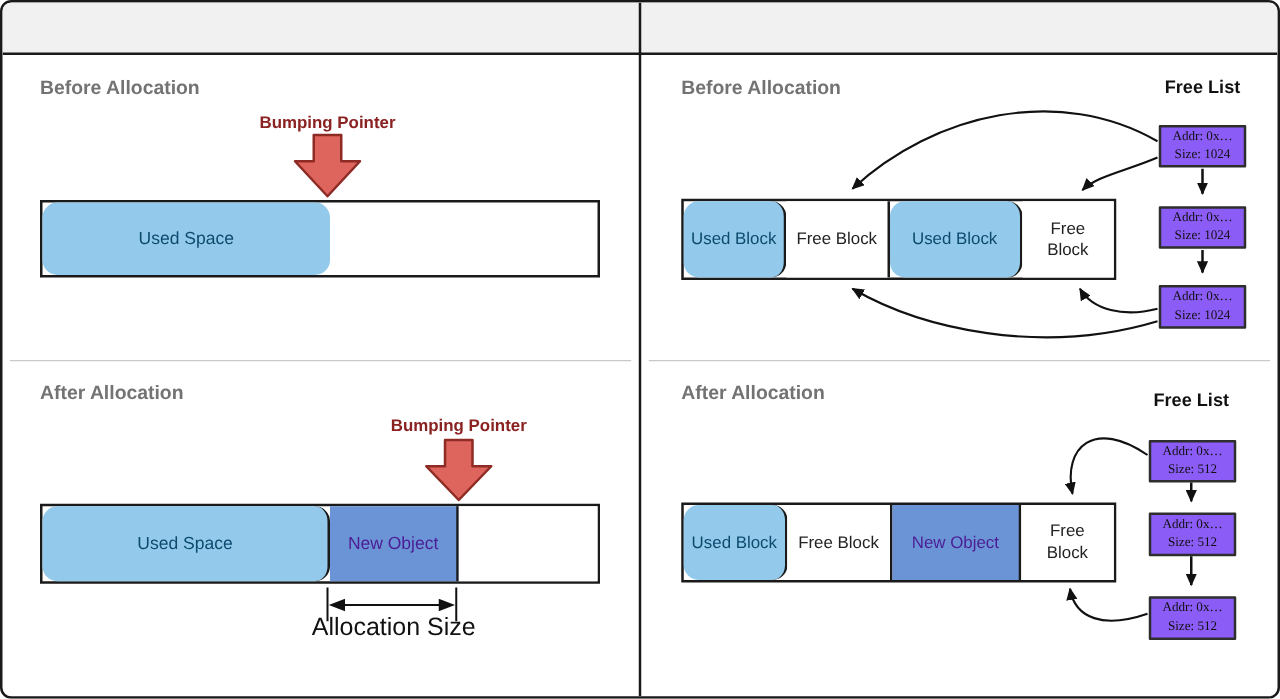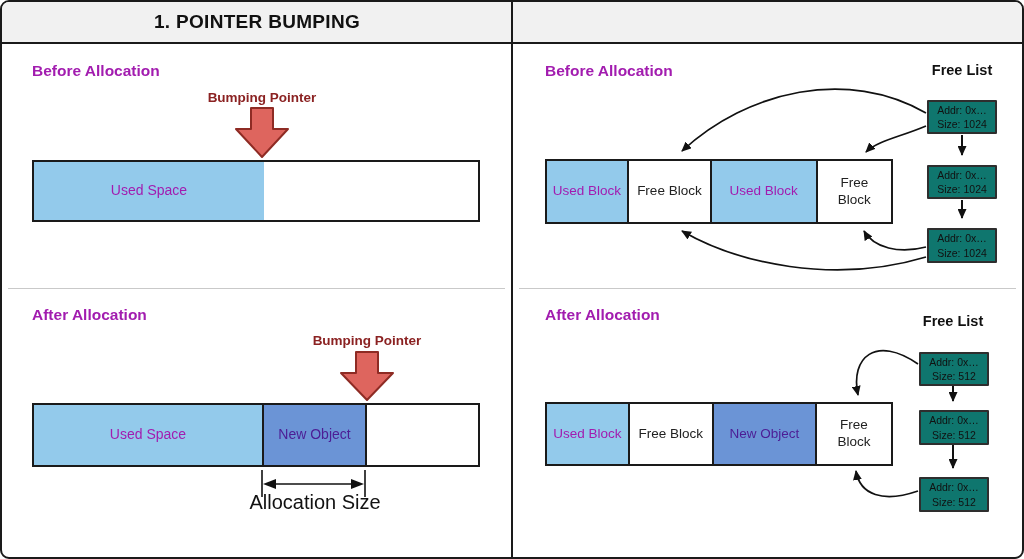--- a/index.html
+++ b/index.html
@@ -7,45 +7,44 @@
     position:relative;width:1020px;height:555px;margin:0;
     border:2px solid #1a1a1a;border-radius:9px;overflow:hidden;
     background:#fff;font-family:"Liberation Sans",sans-serif;color:#111;
   }
   .header{position:absolute;top:0;left:0;width:100%;height:40px;display:flex;
     background:#f1f1f1;border-bottom:2px solid #1a1a1a;}
   .header-cell{flex:0 0 50%;display:flex;align-items:center;justify-content:center;
     font-size:19px;font-weight:bold;letter-spacing:.3px;}
   .vdivider{position:absolute;top:0;bottom:0;left:509px;width:2px;background:#1a1a1a;}
   .hr-light{position:absolute;height:1px;background:#c9c9c9;}
-  .section-heading{position:absolute;font-size:15.5px;font-weight:bold;color:#a21caf;}
+  .section-heading{position:absolute;font-size:15.5px;font-weight:bold;color:#737373;}
   .freelist-label{position:absolute;font-size:14.5px;font-weight:bold;text-align:center;}
   .pointer-label{position:absolute;font-size:13.5px;font-weight:bold;color:#8b2222;text-align:center;}
   .bar{position:absolute;display:flex;border:2px solid #1a1a1a;background:#fff;box-sizing:border-box;}
   .block{display:flex;align-items:center;justify-content:center;text-align:center;
     font-size:14px;box-sizing:border-box;border-right:2px solid #1a1a1a;line-height:1.25;}
   .block:last-child{border-right:none;}
   .block.grow{flex:1 1 auto;}
-  .fill-blue{background:#93caeb;color:#a21caf;}
+  .fill-blue{background:#93caeb;color:#0c4a6e;border-radius:12px;}
   .fill-mid{background:#6b94d6;color:#4c1d95;}
   .fill-white{background:#ffffff;color:#222;}
   .bar-sm .block{font-size:13.5px;}
-  .node{position:absolute;background:#0f766e;border:2px solid #2e2e2e;box-sizing:border-box;
+  .node{position:absolute;background:#8b5cf6;border:2px solid #2e2e2e;box-sizing:border-box;
     display:flex;flex-direction:column;align-items:center;justify-content:center;
-    font-size:10.5px;line-height:1.35;color:#111;border-radius:1px;}
+    font-size:10.5px;line-height:1.35;color:#111;border-radius:1px;font-family:Liberation Serif, serif;}
   .measure-label{position:absolute;font-size:20px;text-align:center;color:#111;}
   svg.overlay{position:absolute;top:0;left:0;pointer-events:none;}
 </style>
 </head>
 <body>
 
 <div class="stage">
 
   <div class="header">
-    <div class="header-cell">1. POINTER BUMPING</div>
   </div>
 
   <div class="vdivider"></div>
   <div class="hr-light" style="left:6px;width:497px;top:286px;"></div>
   <div class="hr-light" style="left:517px;width:497px;top:286px;"></div>
 
   <div class="section-heading" style="left:30px;top:60px;">Before Allocation</div>
 
   <div class="pointer-label" style="left:180px;width:160px;top:88px;">Bumping Pointer</div>
 

